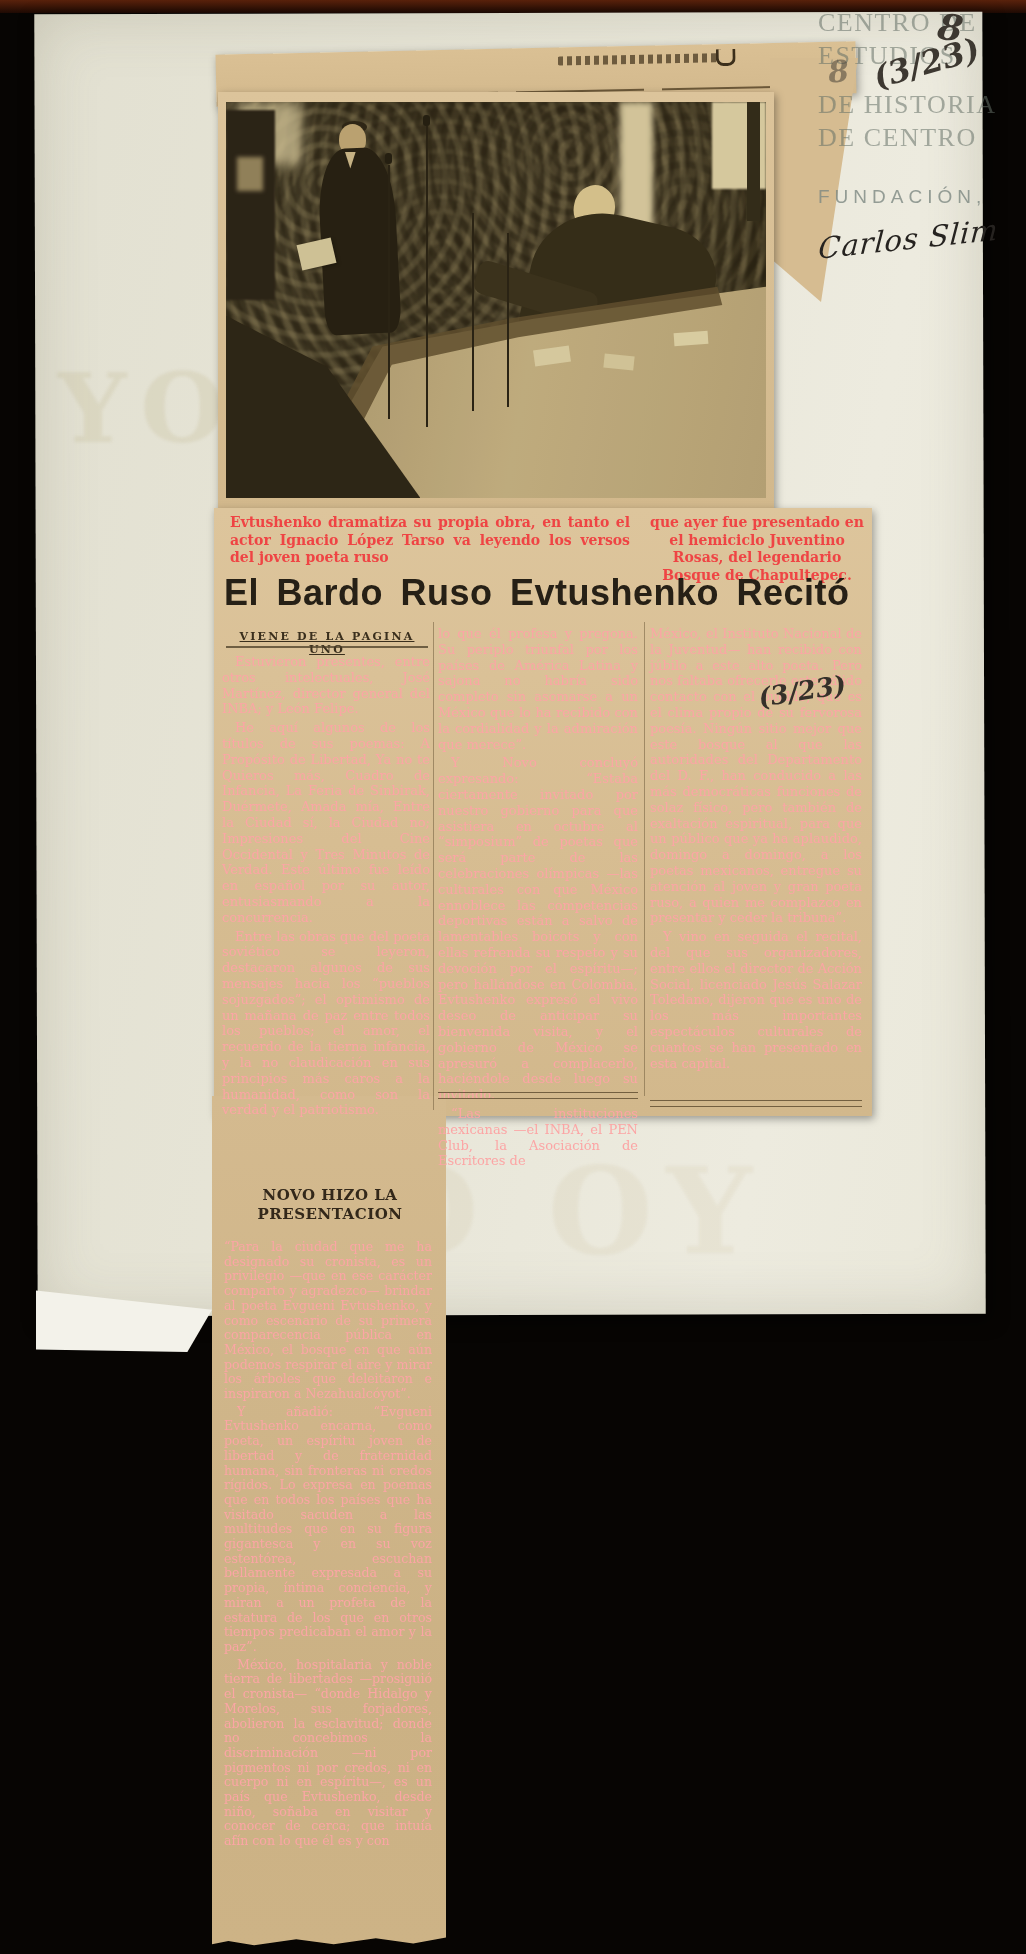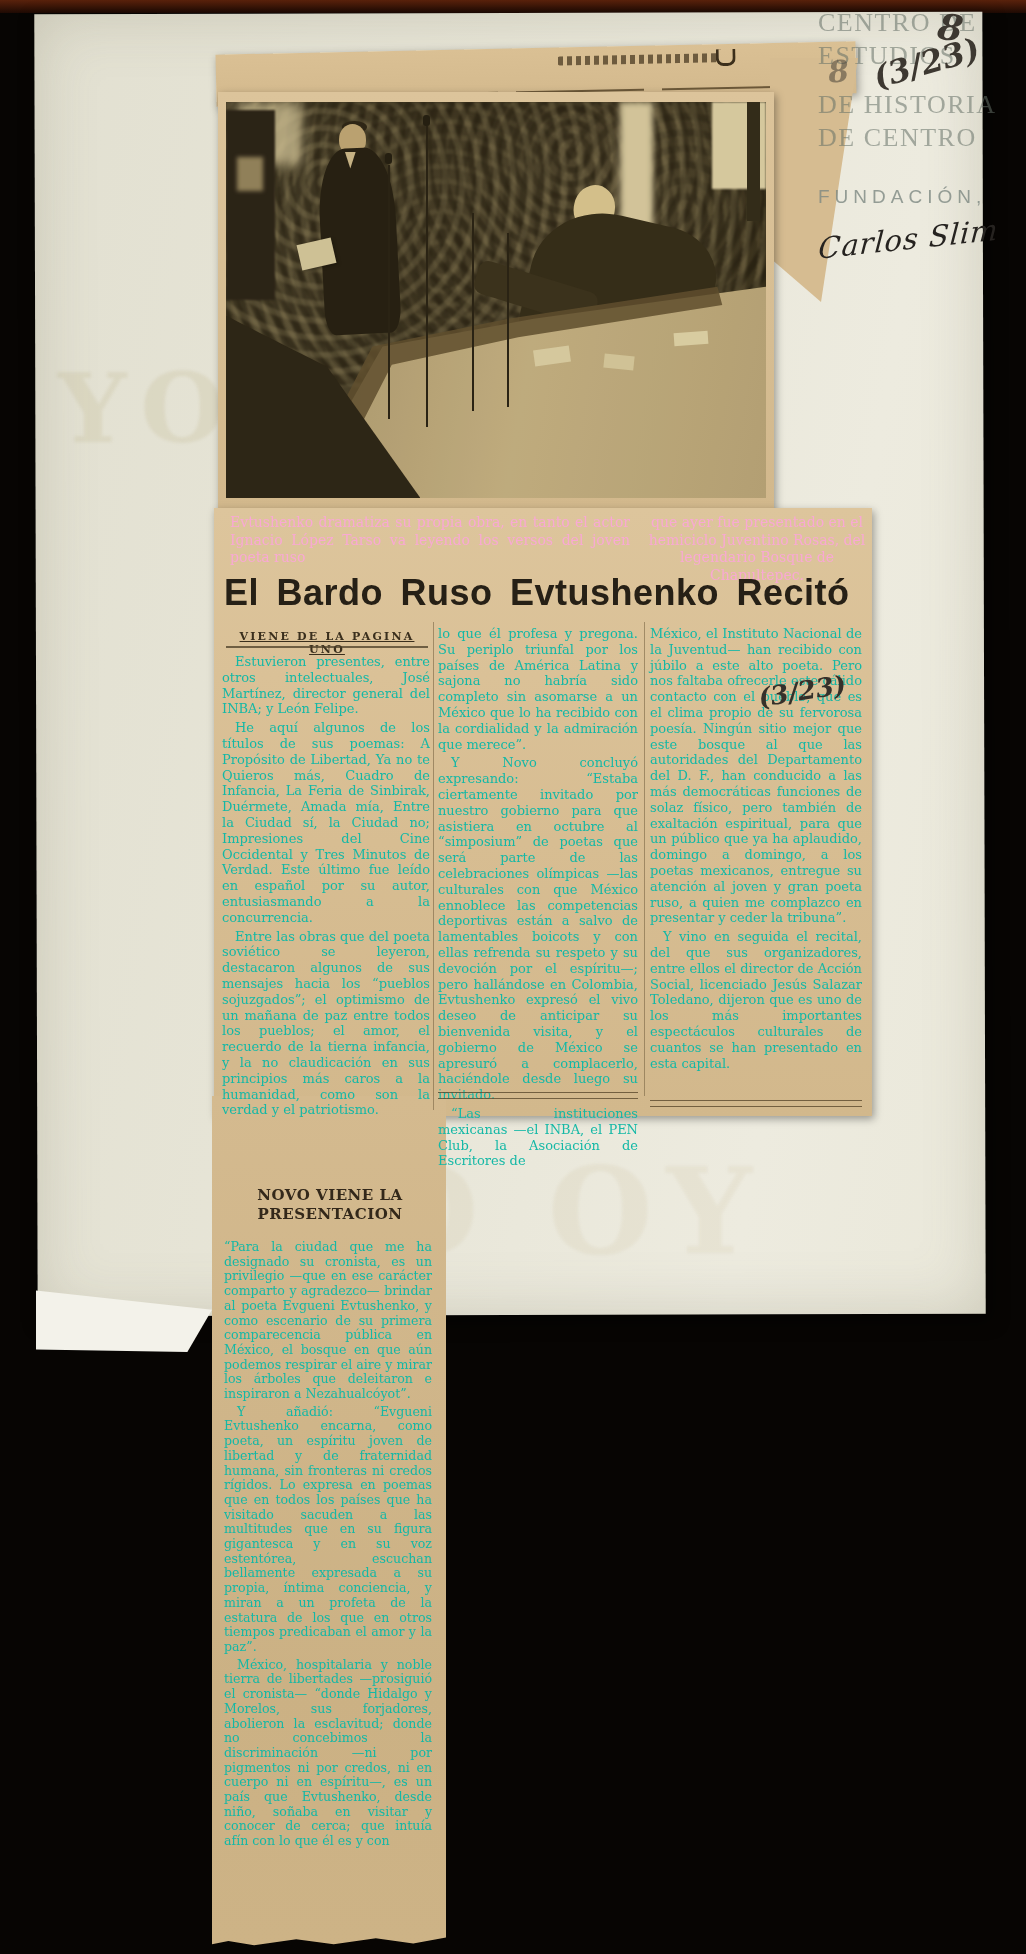--- a/index.html
+++ b/index.html
@@ -65,24 +65,24 @@
   .darkmass{left:0;bottom:0;width:36%;height:46%;background:#1b170f;
     clip-path:polygon(0 0,52% 28%,100% 100%,0 100%);}
   .photo-tint{left:0;top:0;width:100%;height:100%;background:rgba(170,136,70,.13);}
   .body-piece{left:214px;top:508px;width:658px;height:608px;
     background:linear-gradient(180deg,#ddc59c 0%,#d7bd92 55%,#d2b88c 100%);}
   .long-strip{left:212px;top:1096px;width:234px;height:850px;
     background:linear-gradient(180deg,#d4ba8f,#cbb184 70%,#cdb386);
     box-shadow:6px 6px 16px rgba(0,0,0,.65);
     clip-path:polygon(0 0,100% 0,100% 99%,86% 99.7%,70% 99.1%,52% 99.8%,36% 99.2%,18% 99.9%,7% 99.4%,0 99.8%);}
   
-  .news{color:#14b8a6;text-align:justify;}
+  .news{color:#fca5a5;text-align:justify;}
   .news p{margin:0 0 3px 0;text-indent:13px;}
   .cont p:first-child{text-indent:0;}
-  .caption{font-weight:normal;font-size:14px;line-height:17.5px;color:#f9a8d4;text-align:justify;}
+  .caption{font-weight:bold;font-size:14px;line-height:17.5px;color:#ef4444;text-align:justify;}
   .caption.c-right{text-align:center;}
   .headline{font-family:"Liberation Sans",sans-serif;font-weight:bold;font-size:36px;letter-spacing:.5px;
     word-spacing:7px;color:#262016;text-align:left;white-space:nowrap;}
   .kicker{font-size:11px;font-weight:bold;letter-spacing:2.2px;color:#3a2f1d;text-align:center;}
   .kicker-rule{height:2px;background:#4a3c26;opacity:.75;}
   .colbody{font-size:13px;line-height:15.8px;}
   .vrule{width:1px;background:#7a6644;opacity:.6;}
   .dblrule{height:5px;border-top:1.5px solid #5c4a2e;border-bottom:1.5px solid #5c4a2e;opacity:.8;}
   .subhead{font-size:15px;font-weight:bold;color:#33281a;text-align:center;line-height:19px;letter-spacing:.5px;}
   .longcol{font-size:12.6px;line-height:14.7px;}
@@ -171,21 +171,21 @@
   <div class="abs news colbody cont" style="left:650px;top:626px;width:212px;">
       <p>México, el Instituto Nacional de la Juventud— han recibido con júbilo a este alto poeta. Pero nos faltaba ofrecerle este cálido contacto con el pueblo, que es el clima propio de su fervorosa poesía. Ningún sitio mejor que este bosque al que las autoridades del Departamento del D. F., han conducido a las más democráticas funciones de solaz físico, pero también de exaltación espiritual, para que un público que ya ha aplaudido, domingo a domingo, a los poetas mexicanos, entregue su atención al joven y gran poeta ruso, a quien me complazco en presentar y ceder la tribuna”.</p>
       <p>Y vino en seguida el recital, del que sus organizadores, entre ellos el director de Acción Social, licenciado Jesús Salazar Toledano, dijeron que es uno de los más importantes espectáculos culturales de cuantos se han presentado en esta capital.</p>
     </div>
 
   <div class="abs vrule" style="left:433px;top:622px;height:488px;"></div>
   <div class="abs vrule" style="left:644px;top:622px;height:474px;"></div>
   <div class="abs dblrule" style="left:438px;top:1092px;width:200px;"></div>
   <div class="abs dblrule" style="left:650px;top:1100px;width:212px;"></div>
 
-  <div class="abs subhead" style="left:250px;top:1186px;width:160px;">NOVO VIENE LA PRESENTACION</div>
+  <div class="abs subhead" style="left:250px;top:1186px;width:160px;">NOVO HIZO LA PRESENTACION</div>
 
   <div class="abs news longcol cont" style="left:224px;top:1240px;width:208px;">
       <p>“Para la ciudad que me ha designado su cronista, es un privilegio —que en ese carácter comparto y agradezco— brindar al poeta Evgueni Evtushenko, y como escenario de su primera comparecencia pública en México, el bosque en que aún podemos respirar el aire y mirar los árboles que deleitaron e inspiraron a Nezahualcóyot”.</p>
       <p>Y añadió: “Evgueni Evtushenko encarna, como poeta, un espíritu joven de libertad y de fraternidad humana, sin fronteras ni credos rígidos. Lo expresa en poemas que en todos los países que ha visitado sacuden a las multitudes que en su figura gigantesca y en su voz estentórea, escuchan bellamente expresada a su propia, íntima conciencia, y miran a un profeta de la estatura de los que en otros tiempos predicaban el amor y la paz”.</p>
       <p>México, hospitalaria y noble tierra de libertades —prosiguió el cronista— “donde Hidalgo y Morelos, sus forjadores, abolieron la esclavitud; donde no concebimos la discriminación —ni por pigmentos ni por credos, ni en cuerpo ni en espíritu—, es un país que Evtushenko, desde niño, soñaba en visitar y conocer de cerca; que intuía afín con lo que él es y con</p>
     </div>
 
   <div class="abs" style="left:818px;top:6px;width:202px;">
     <div class="wm">CENTRO DE</div>
     <div class="wm">ESTUDIOS</div>

